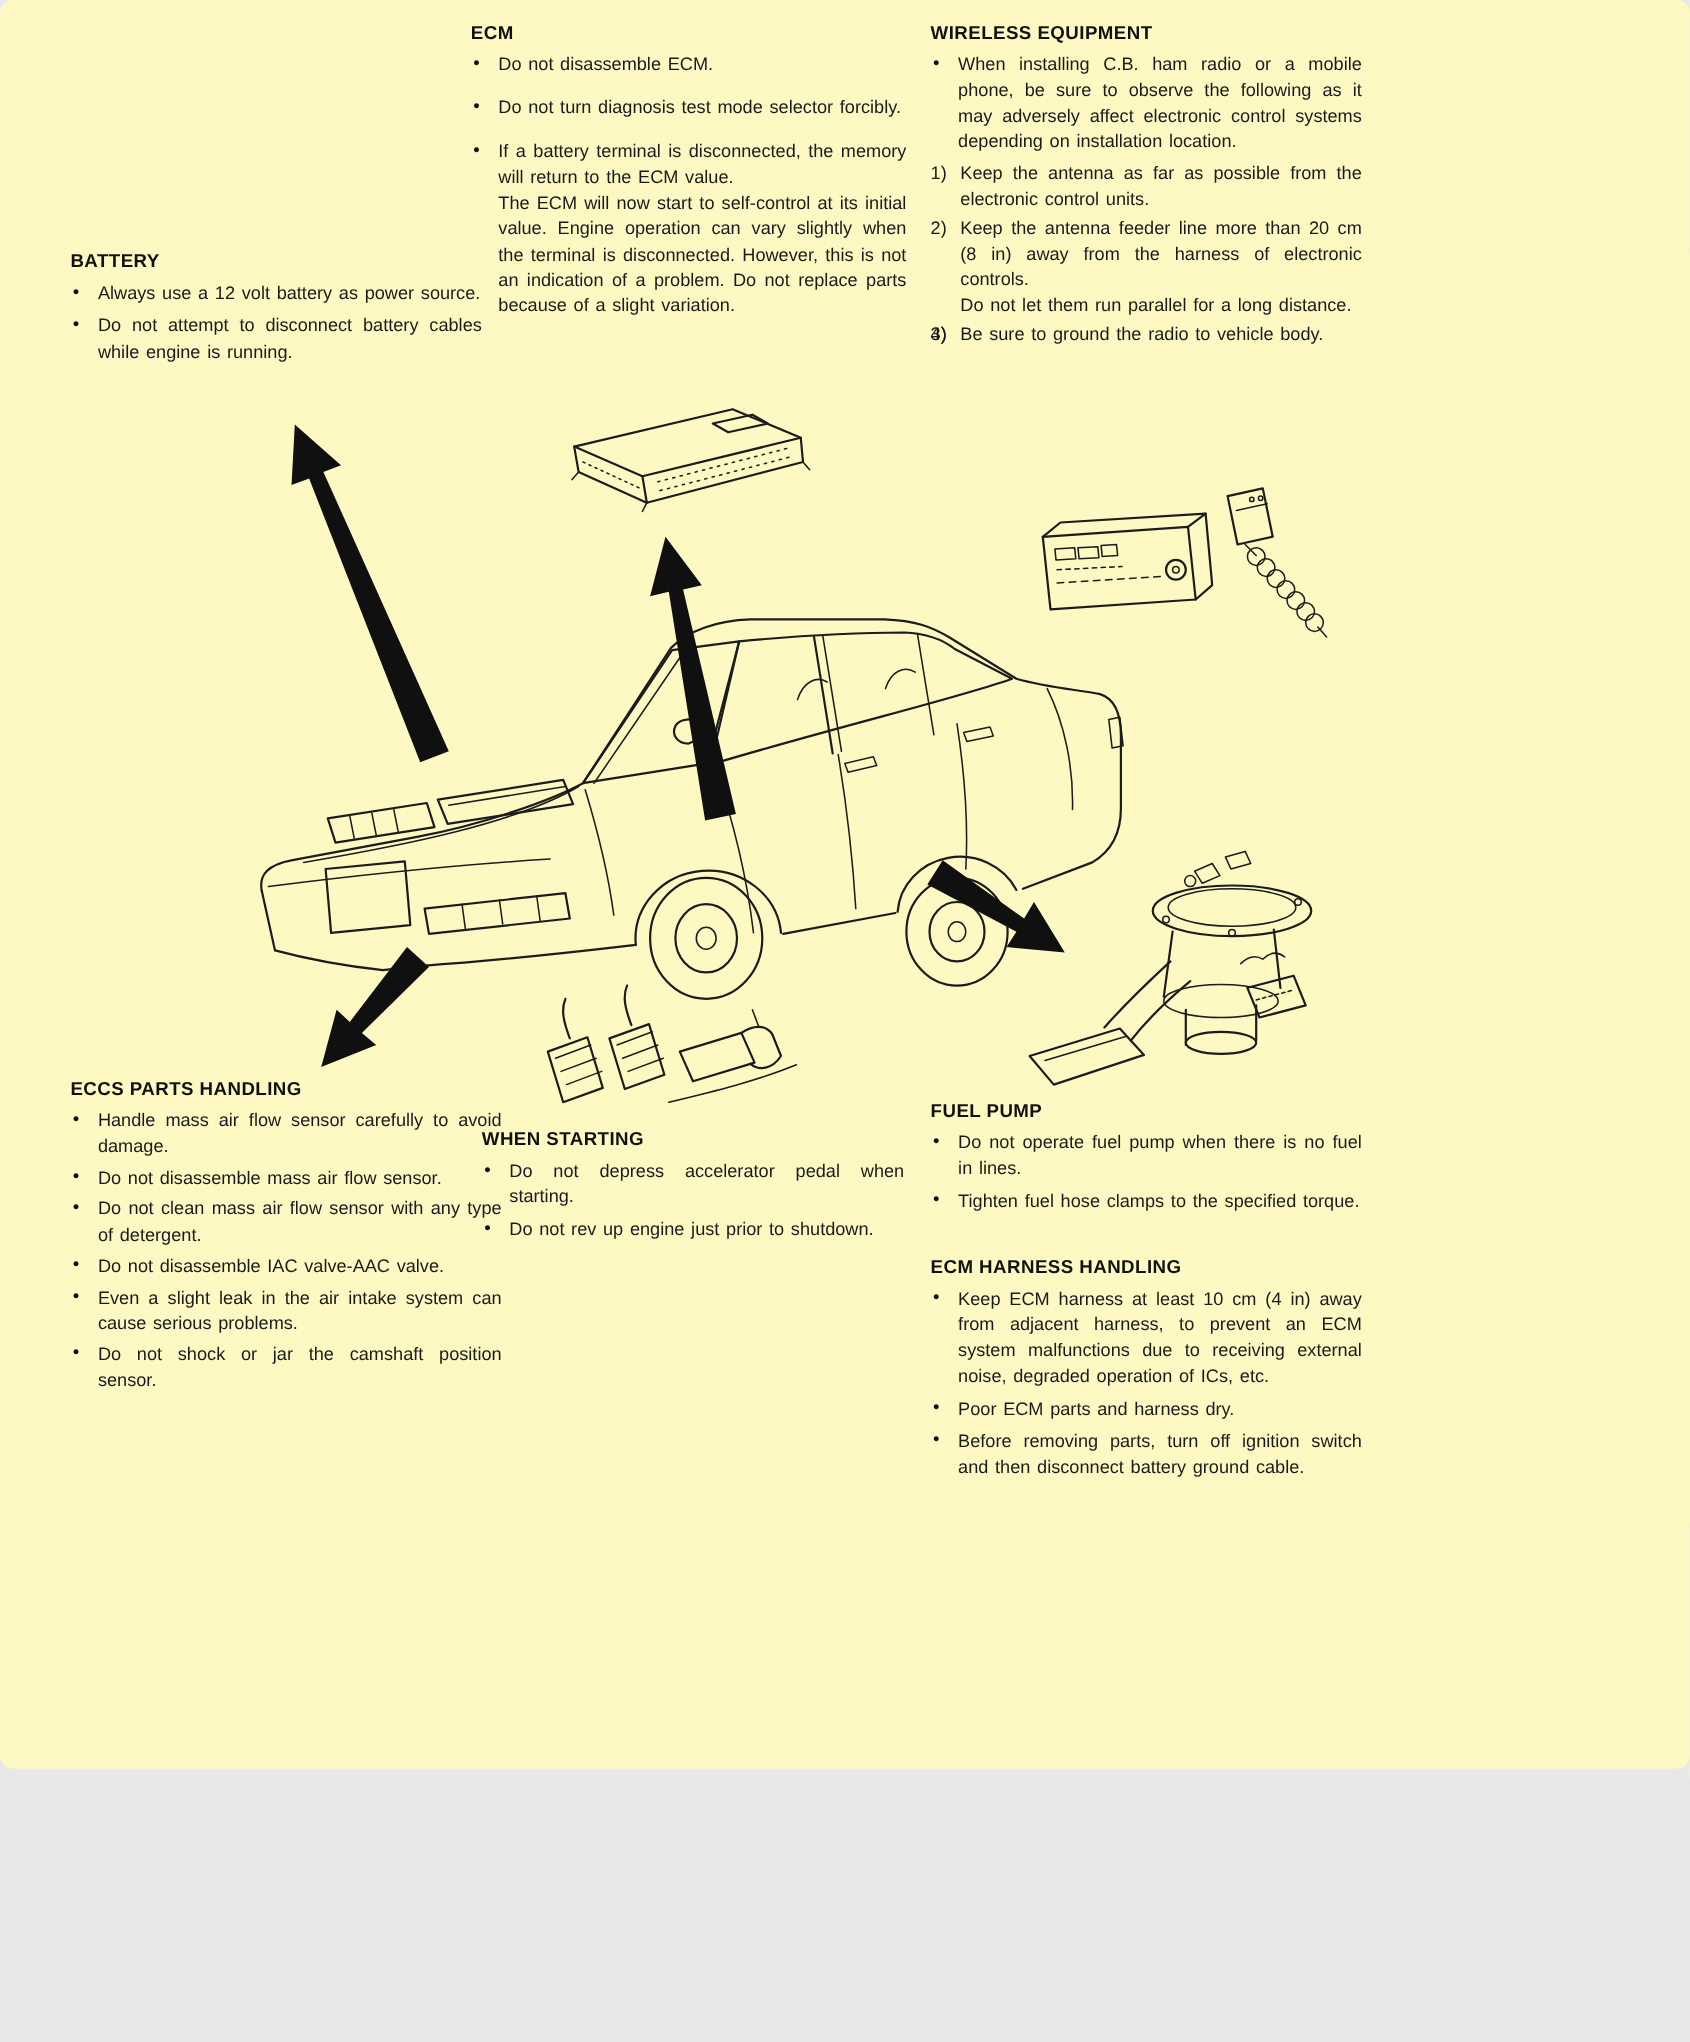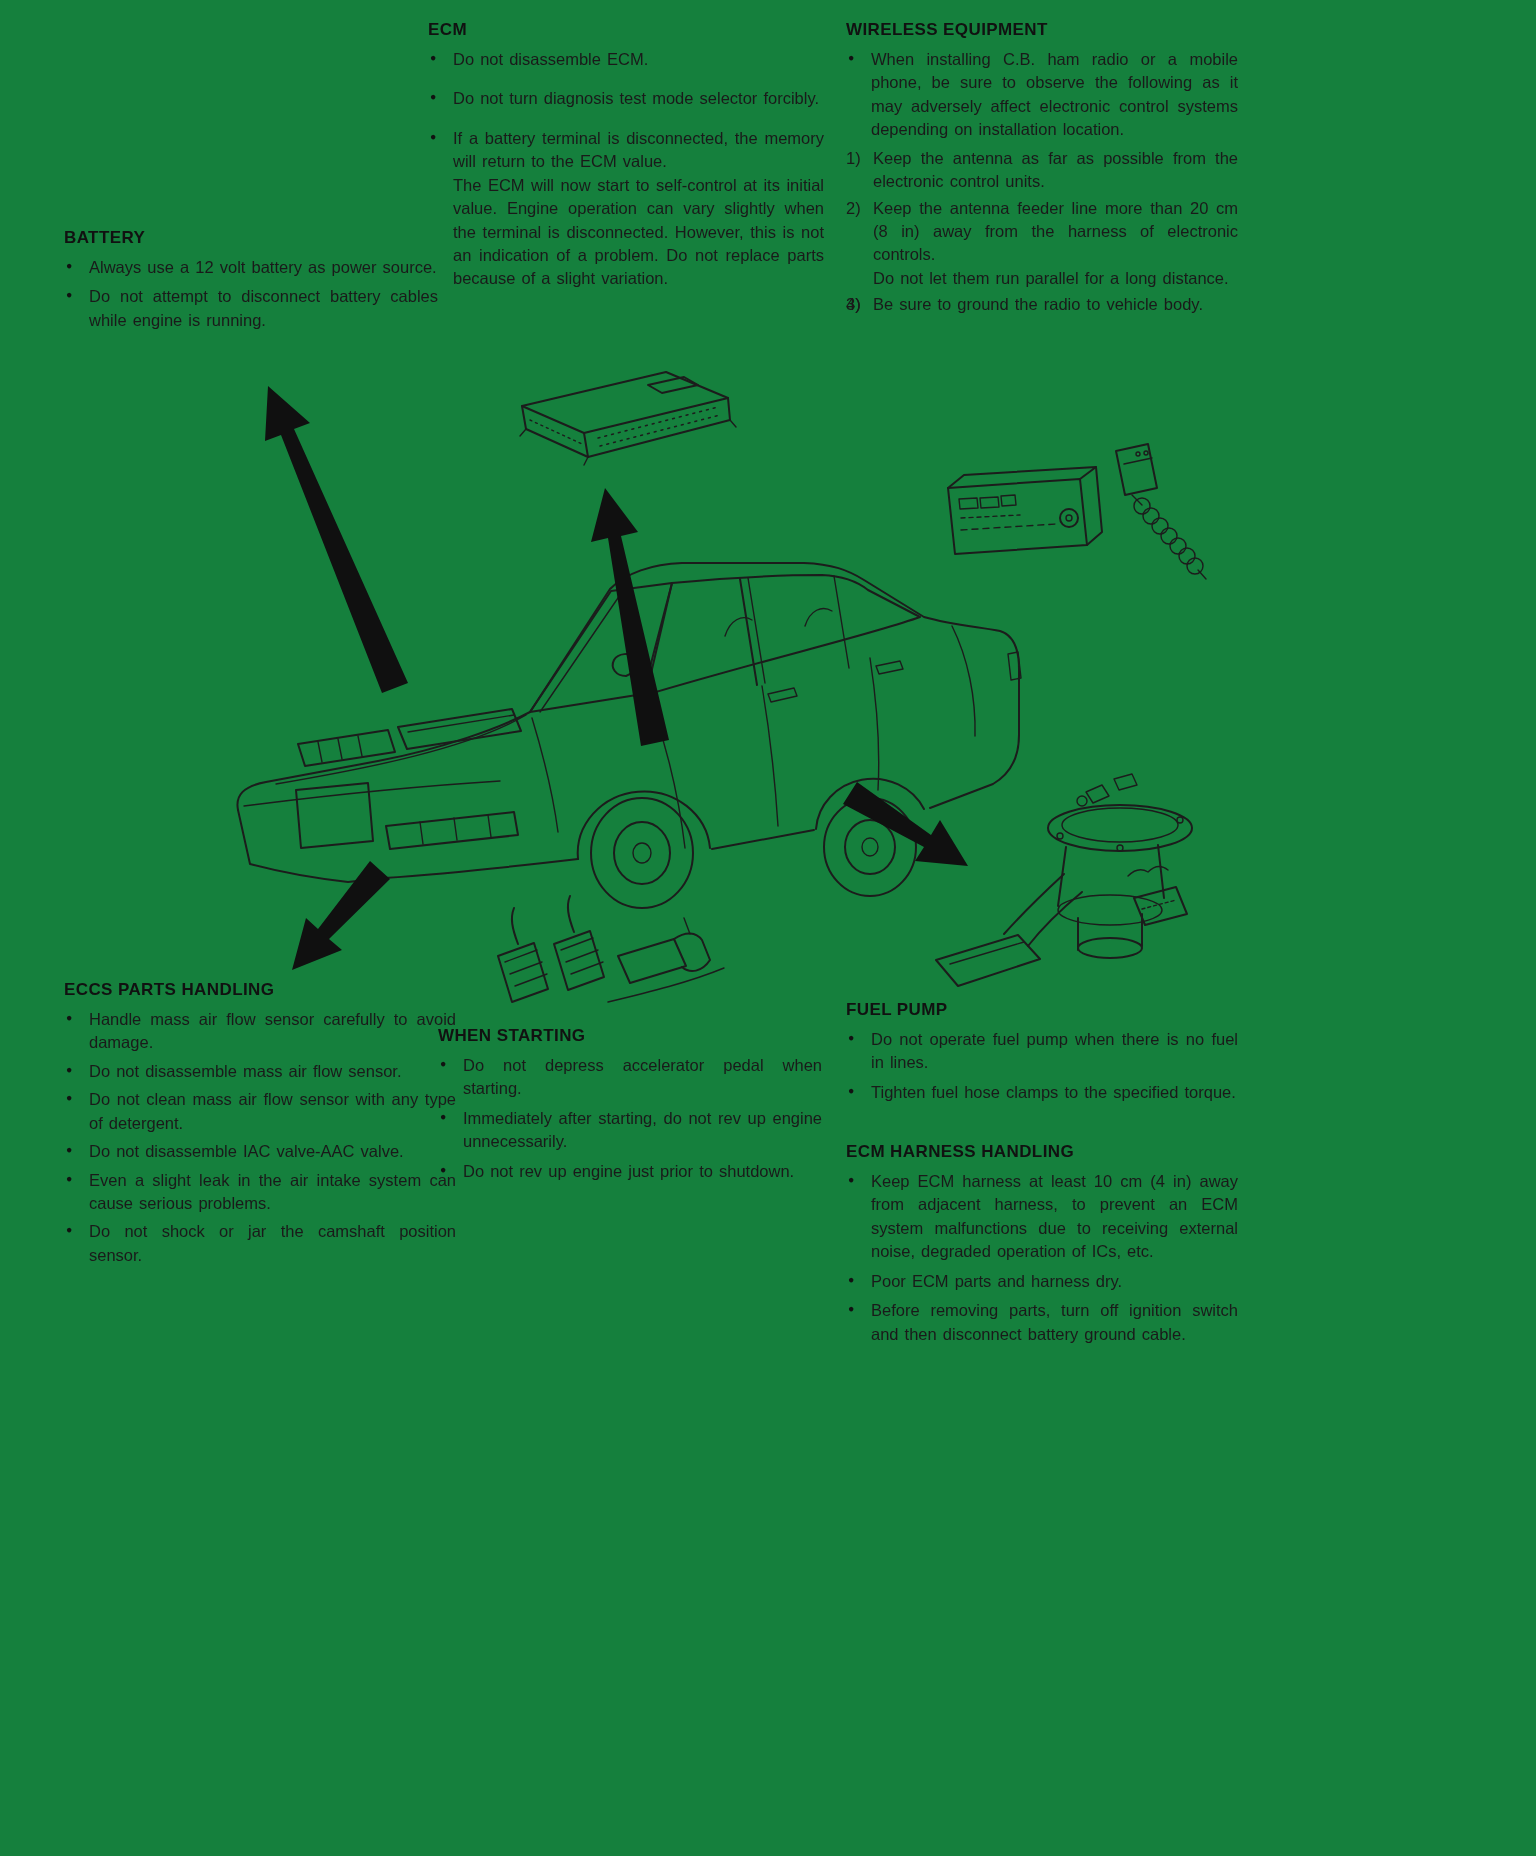--- a/index.html
+++ b/index.html
@@ -1,23 +1,24 @@
 <!DOCTYPE html>
 <html><head>
 <meta charset="utf-8">
 <style>
   html,body{margin:0;padding:0;background:#e8e8e8;}
   .page{
     position:relative;
-    width:1536px;height:1856px;
-    background:#15803d;
+    width:1536px;height:1608px;
+    background:#fef9c3;
     font-family:"Liberation Sans", sans-serif;
     color:#1a1a1a;
     overflow:hidden;
     margin:0 auto;
+    border-radius:12px;
   }
   .txt{position:absolute;z-index:3;}
   .txt h2{
     font-size:17px;font-weight:700;letter-spacing:.4px;
     margin:0 0 8px 0;color:#111;
   }
   ul.bl, ol.nl{
     list-style:none;margin:0;padding:0;
     font-size:16.5px;line-height:1.42;word-spacing:1.5px;
   }
@@ -82,21 +83,20 @@
       <li><span class="bt">Do not disassemble IAC valve-AAC valve.</span></li>
       <li><span class="bt">Even a slight leak in the air intake system can cause serious problems.</span></li>
       <li><span class="bt">Do not shock or jar the camshaft position sensor.</span></li>
     </ul>
   </section>
 
   <section class="txt" style="left:438px;top:1026px;width:384px;">
     <h2>WHEN STARTING</h2>
     <ul class="bl">
       <li><span class="bt">Do not depress accelerator pedal when starting.</span></li>
-      <li><span class="bt">Immediately after starting, do not rev up engine unnecessarily.</span></li>
       <li><span class="bt">Do not rev up engine just prior to shutdown.</span></li>
     </ul>
   </section>
 
   <section class="txt" style="left:846px;top:1000px;width:392px;">
     <h2>FUEL PUMP</h2>
     <ul class="bl">
       <li><span class="bt">Do not operate fuel pump when there is no fuel in lines.</span></li>
       <li><span class="bt">Tighten fuel hose clamps to the specified torque.</span></li>
     </ul>

